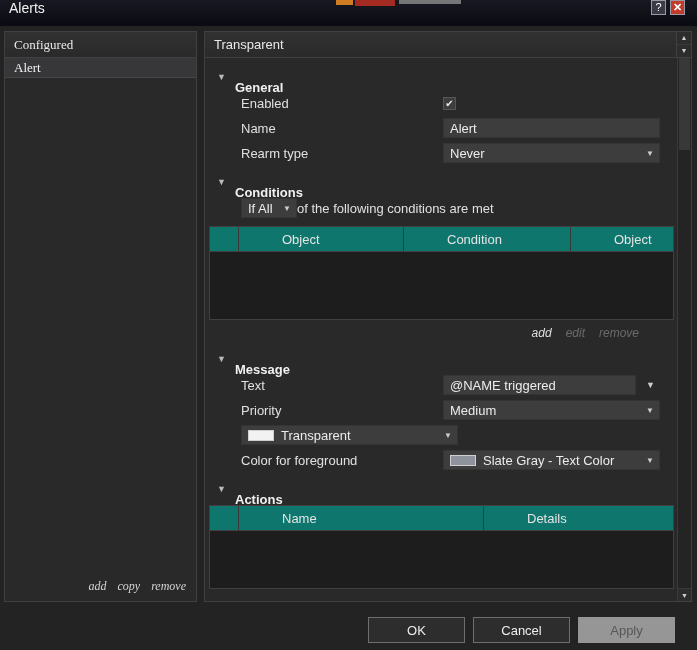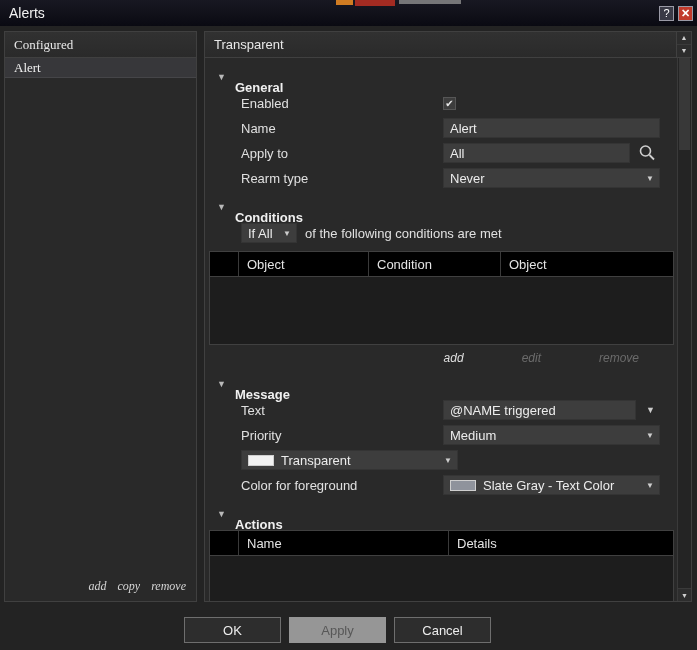--- a/index.html
+++ b/index.html
@@ -7,21 +7,21 @@
   body {
     width:697px; height:650px; position:relative; overflow:hidden;
     background:#232323; color:#e4e4e4;
     font-family:"Liberation Sans", sans-serif; font-size:13px;
   }
 
   
   .titlebar {
     position:absolute; left:0; top:0; right:0; height:26px;
     background:linear-gradient(#181822,#0a0a12);
-    display:flex; align-items:center; padding:0 4px 0 9px;
+    display:flex; padding:0 12px 0 9px;
   }
   .titlebar .win-title { color:#f2f2f2; font-size:14px; flex:1; }
   .tb-btn {
     width:15px; height:15px; margin-left:4px; font-size:11px; line-height:13px;
     text-align:center; border:1px solid #9a9aa6; color:#ffffff; cursor:default;
   }
   .tb-help { background:#3a3a46; }
   .tb-close { font-weight:bold; }
 
   
@@ -99,48 +99,48 @@
 
   .apply-to-input { width:187px; }
   .search-btn { margin-left:7px; cursor:pointer; display:flex; }
 
   .text-value-input { width:193px; }
   .ext-chevron { color:#cdcdcd; font-size:9px; margin-left:10px; cursor:pointer; }
 
   
   .cond-mode-row { display:flex; align-items:center; height:20px; margin:0 0 8px 36px; }
   .small-dd { width:56px; }
-  .cond-suffix { margin-left:8px; color:#e0e0e0; }
+  .cond-suffix { margin-left:0; color:#e0e0e0; }
 
   
   .grid-table { margin:0 3px 0 4px; border:1px solid #404040; background:#1d1d1d; }
-  .gt-header { display:flex; height:25px; background:#000000; border-bottom:1px solid #404040; }
+  .gt-header { display:flex; height:25px; background:#0f766e; border-bottom:1px solid #404040;gap:35px; }
   .gt-cell {
     display:flex; align-items:center; padding-left:8px; color:#e4e4e4;
     border-right:1px solid #3a3a3a;
   }
   .c-sel  { width:29px; padding:0; }
   .c-objA { width:130px; }
   .c-cond { width:132px; }
   .c-name { width:210px; }
   .c-last { flex:1; border-right:none; }
   .cond-body { height:67px; }
   .act-body  { height:57px; }
 
   .table-links {
     display:flex; justify-content:flex-end; gap:14px;
     margin:6px 38px 0 0; font-style:italic; font-size:12px;
   }
   .link-on  { color:#dedede; cursor:pointer; }
-  .link-off { color:#6b6b6b;margin-left:44px; }
+  .link-off { color:#6b6b6b; }
 
   
   .footer {
     position:absolute; left:0; right:12px; bottom:0; height:40px;
-    display:flex; justify-content:center; align-items:center; gap:8px; padding-right:10px;
+    display:flex; justify-content:flex-end; align-items:center; gap:8px; padding-right:10px;
   }
   .btn {
     width:97px; height:26px; font-family:"Liberation Sans", sans-serif; font-size:13px;
     background:#2d2d2d; border:1px solid #6e6e6e; color:#ededed; cursor:pointer;
   }
   .btn-apply { background:#969696; border-color:#969696; color:#575757; }
 </style>
 </head>
 <body>
 
@@ -190,32 +190,20 @@
         </div>
       </div>
 
       <div class="prop-row">
         <span class="prop-label">Name</span>
         <div class="prop-control">
           <input class="txt-input" value="Alert" style="">
         </div>
       </div>
 
-      <div class="prop-row">
-        <span class="prop-label">Apply to</span>
-        <div class="prop-control">
-          <input class="txt-input apply-to-input" value="All" style="">
-          <span class="search-btn">
-            <svg width="20" height="20" viewBox="0 0 20 20">
-              <circle cx="8.5" cy="8" r="5" fill="none" stroke="#cfcfcf" stroke-width="1.6"></circle>
-              <line x1="12.5" y1="12" x2="17" y2="16.5" stroke="#cfcfcf" stroke-width="1.8"></line>
-            </svg>
-          </span>
-        </div>
-      </div>
 
       <div class="prop-row">
         <span class="prop-label">Rearm type</span>
         <div class="prop-control">
           <div class="dropdown">
             <span class="dd-label">Never</span>
             <span class="dd-chevron">▼</span>
           </div>
         </div>
       </div>
@@ -311,15 +299,15 @@
 
     <div class="scrollbar">
       <div class="scroll-thumb"></div>
       <div class="scroll-down">▼</div>
     </div>
   </div>
 </div>
 
 <div class="footer">
   <button class="btn">OK</button>
+  <button class="btn">Cancel</button>
   <button class="btn btn-apply">Apply</button>
-  <button class="btn">Cancel</button>
 </div>
 
 </body></html>

